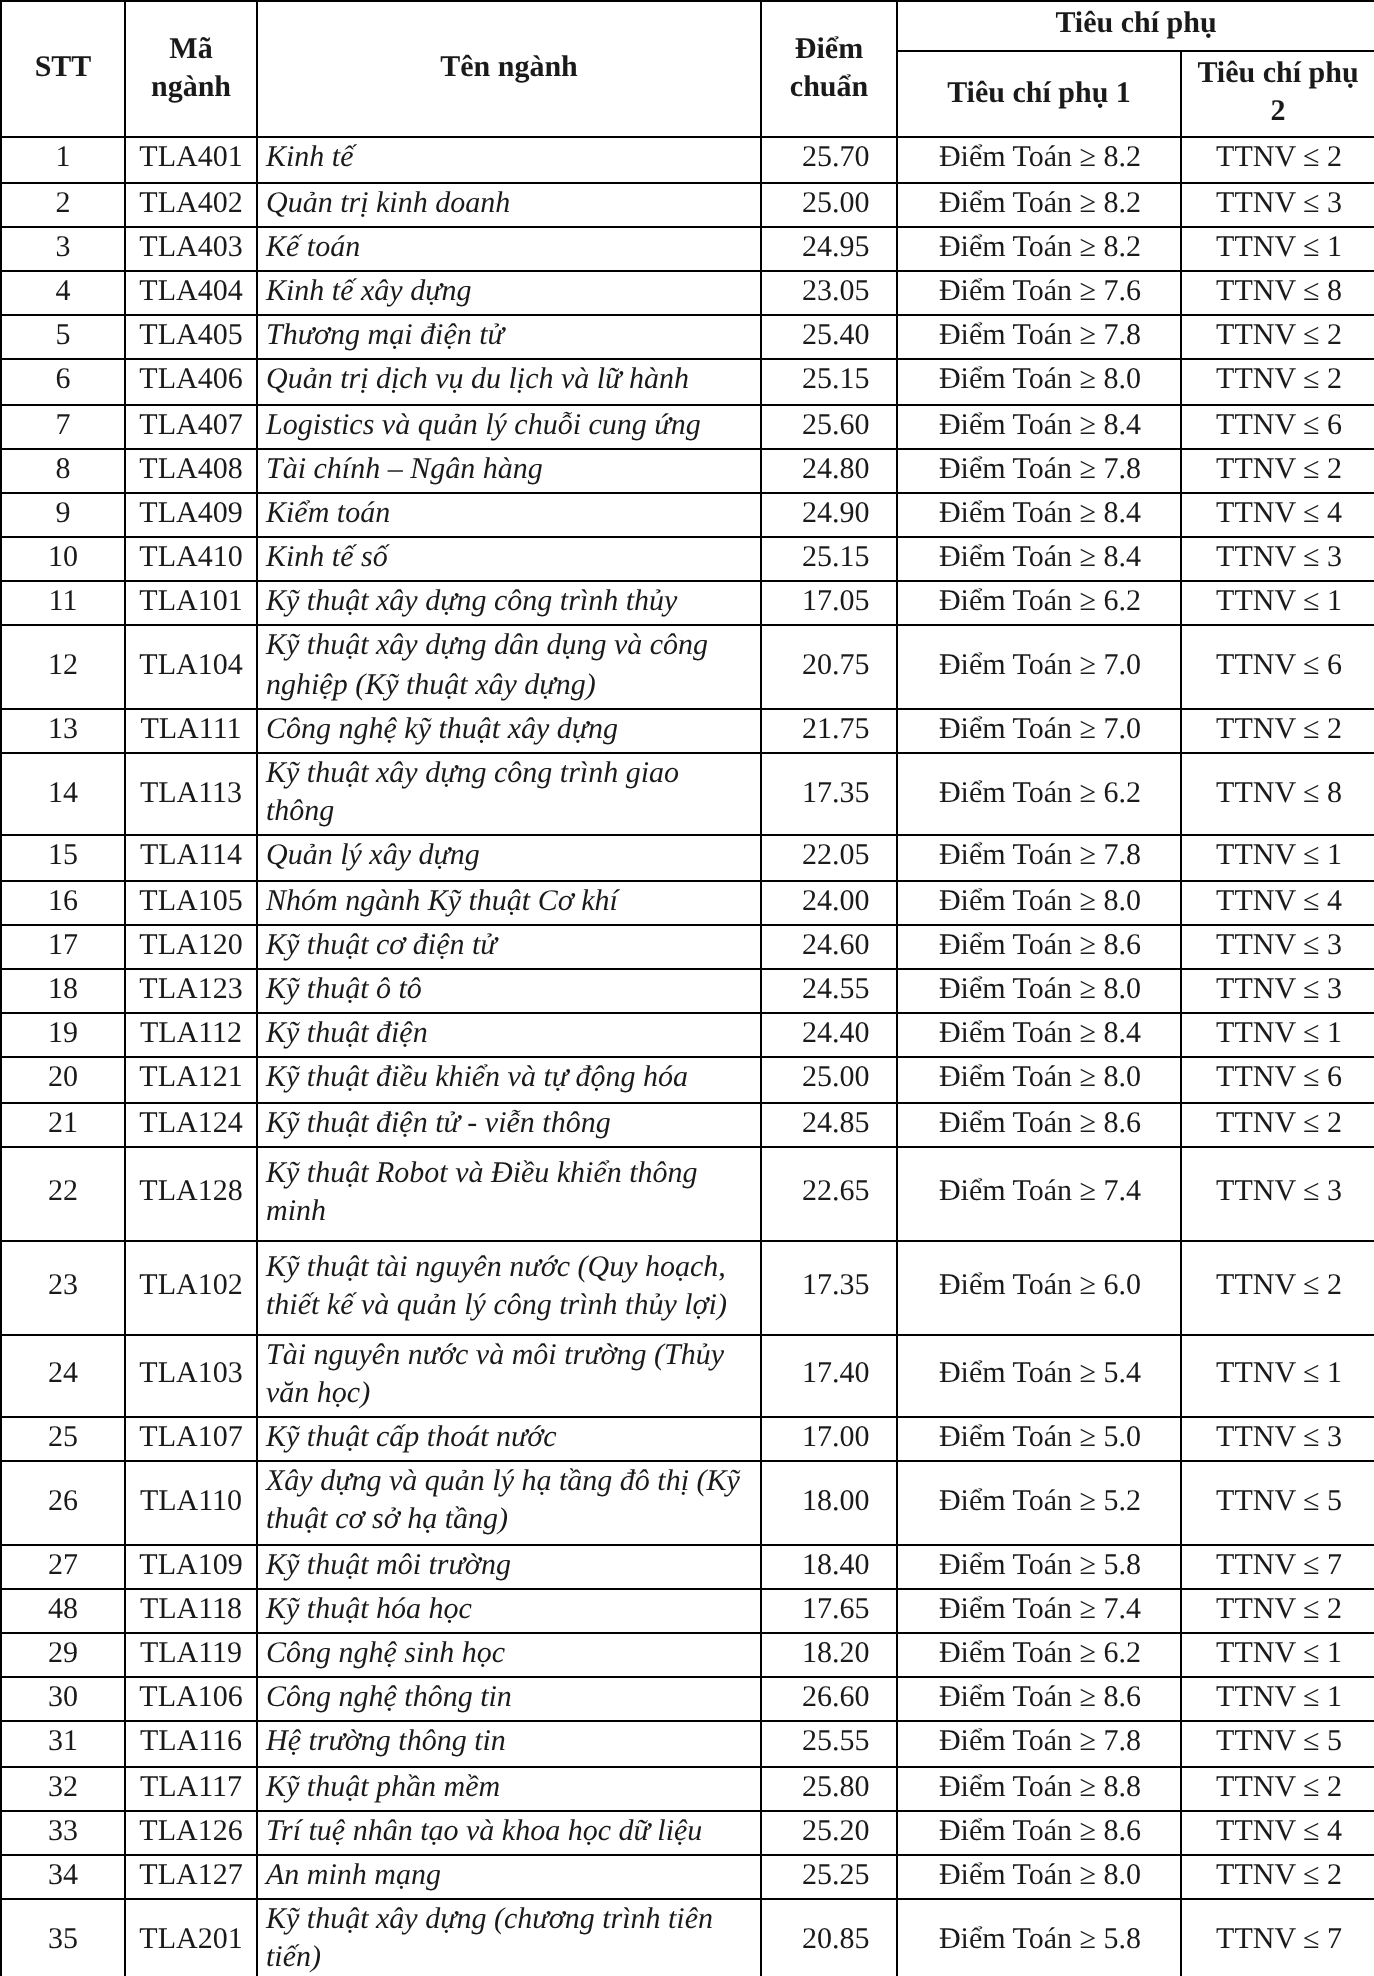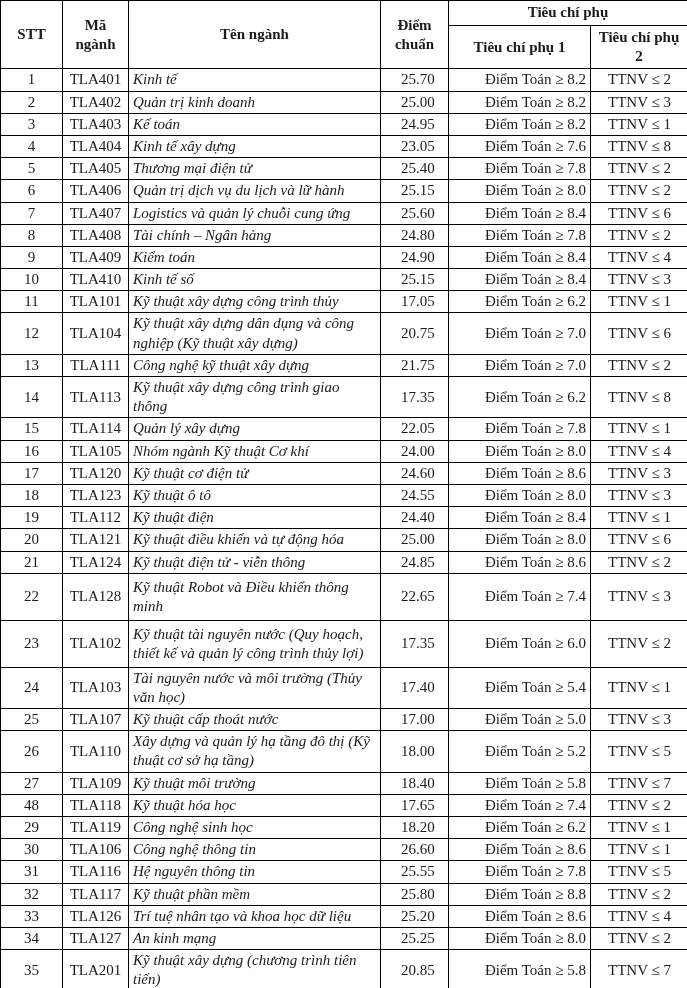--- a/index.html
+++ b/index.html
@@ -42,21 +42,21 @@
   }
   thead tr.h-top th { height: 25px; }
   thead tr.h-bot th { height: 34px; }
   thead th.rs { height: 59px; }
 
   tbody td { height: 21px; padding: 1px 4px; }
   td.c-stt   { text-align: center; padding: 1px 2px; }
   td.c-code  { text-align: center; }
   td.c-name  { text-align: left; font-style: italic; }
   td.c-score { text-align: center; padding: 1px 20px; }
-  td.c-crit1 { text-align: right; padding-left: 5px; }
+  td.c-crit1 { text-align: center; padding-left: 5px; }
   td.c-crit2 { text-align: center; padding-left: 5px; }
   tr.tall td { height: 47px; }
 </style>
 </head>
 <body>
 
 <div class="page">
   <table class="scores">
     <colgroup>
       <col class="col-stt">
@@ -316,21 +316,21 @@
           <td class="c-stt">30</td>
           <td class="c-code">TLA106</td>
           <td class="c-name">Công nghệ thông tin</td>
           <td class="c-score">26.60</td>
           <td class="c-crit1">Điểm Toán ≥ 8.6</td>
           <td class="c-crit2">TTNV ≤ 1</td>
         </tr>
         <tr>
           <td class="c-stt">31</td>
           <td class="c-code">TLA116</td>
-          <td class="c-name">Hệ nguyên thông tin</td>
+          <td class="c-name">Hệ trường thông tin</td>
           <td class="c-score">25.55</td>
           <td class="c-crit1">Điểm Toán ≥ 7.8</td>
           <td class="c-crit2">TTNV ≤ 5</td>
         </tr>
         <tr>
           <td class="c-stt">32</td>
           <td class="c-code">TLA117</td>
           <td class="c-name">Kỹ thuật phần mềm</td>
           <td class="c-score">25.80</td>
           <td class="c-crit1">Điểm Toán ≥ 8.8</td>
@@ -340,21 +340,21 @@
           <td class="c-stt">33</td>
           <td class="c-code">TLA126</td>
           <td class="c-name">Trí tuệ nhân tạo và khoa học dữ liệu</td>
           <td class="c-score">25.20</td>
           <td class="c-crit1">Điểm Toán ≥ 8.6</td>
           <td class="c-crit2">TTNV ≤ 4</td>
         </tr>
         <tr>
           <td class="c-stt">34</td>
           <td class="c-code">TLA127</td>
-          <td class="c-name">An kinh mạng</td>
+          <td class="c-name">An minh mạng</td>
           <td class="c-score">25.25</td>
           <td class="c-crit1">Điểm Toán ≥ 8.0</td>
           <td class="c-crit2">TTNV ≤ 2</td>
         </tr>
         <tr>
           <td class="c-stt">35</td>
           <td class="c-code">TLA201</td>
           <td class="c-name">Kỹ thuật xây dựng (chương trình tiên tiến)</td>
           <td class="c-score">20.85</td>
           <td class="c-crit1">Điểm Toán ≥ 5.8</td>

